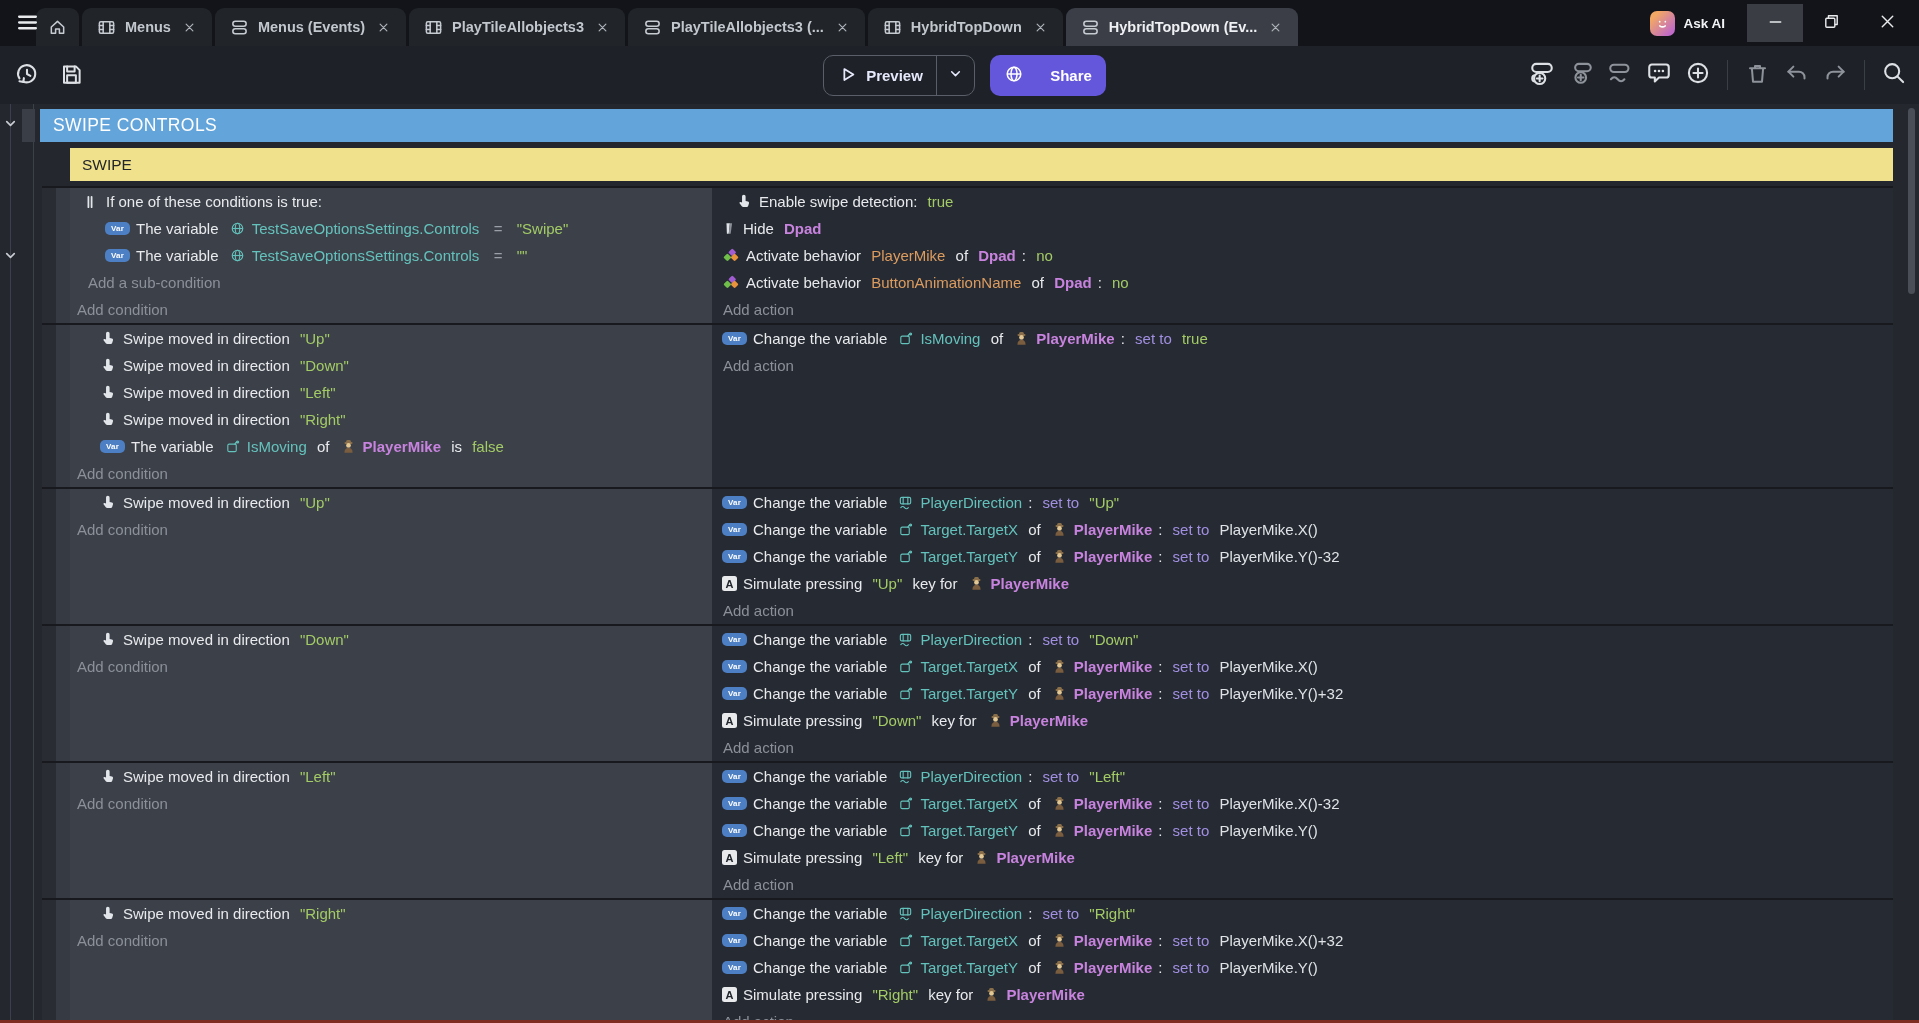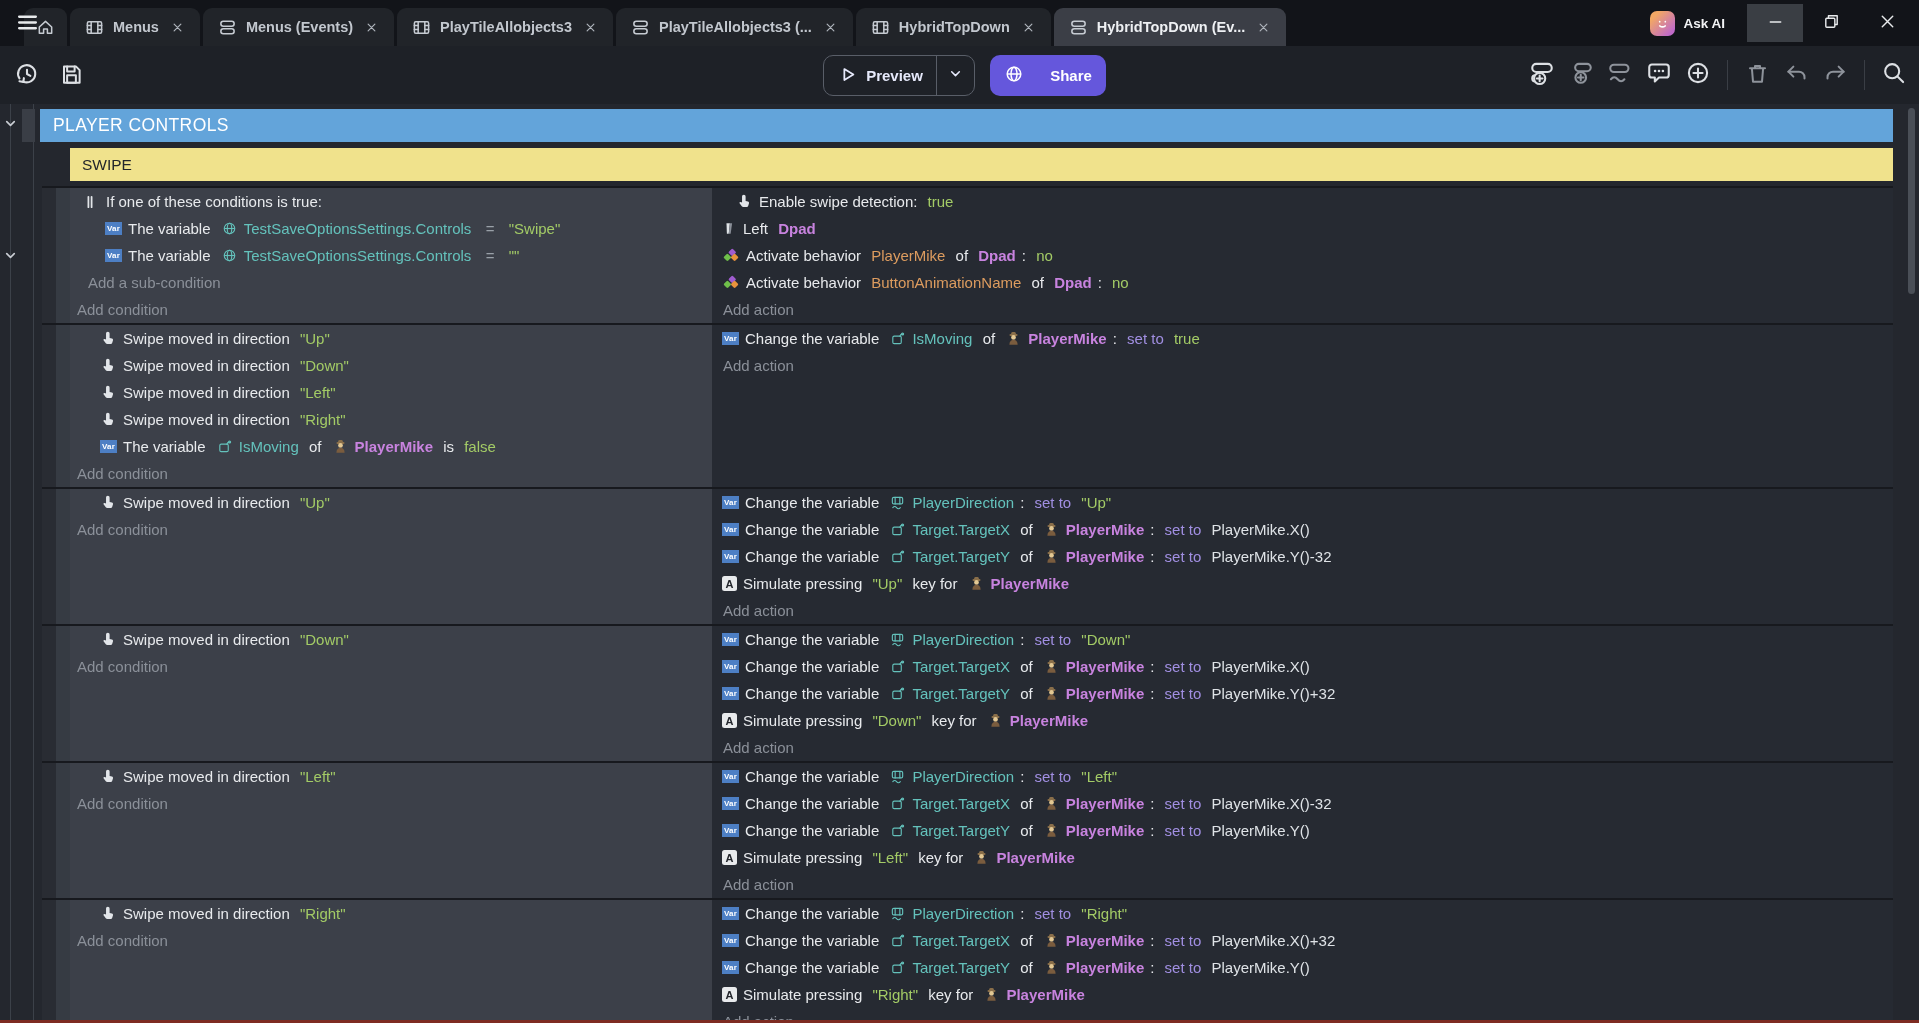--- a/index.html
+++ b/index.html
@@ -3,21 +3,21 @@
 <meta charset="utf-8">
 <style>
   *{box-sizing:border-box;margin:0;padding:0}
   html,body{background:#0e1013}
   .app{position:relative;width:1919px;height:1023px;overflow:hidden;
        font-family:"Liberation Sans",sans-serif;background:#24272E;color:#E8EAED;}
 
   
   .titlebar{position:absolute;left:0;top:0;width:100%;height:46px;background:#121419;display:flex;align-items:flex-end;}
   .hamburger{position:absolute;left:10px;top:11px;width:34px;height:26px;display:flex;align-items:center;justify-content:center;color:#E8EAEC;cursor:pointer}
-  .tabs{display:flex;margin-left:24px;height:38px}
+  .tabs{display:flex;margin-left:36px;height:38px}
   .tab{display:flex;align-items:center;gap:9px;padding:0 15px;height:38px;background:#212429;color:#C2C7CE;
        border-radius:9px 9px 0 0;margin-right:3px;font-size:14.5px;font-weight:bold;cursor:pointer;white-space:nowrap}
   .tab.active{background:#3B3E46;color:#EEF0F3}
   .tab .ticon{display:flex;color:#C6CBD2}
   .tab .tclose{display:flex;color:#AEB3BB;margin-left:2px}
   .tab.home{padding:0 12px}
   .tb-right{position:absolute;right:0;top:0;height:46px;display:flex;align-items:center}
   .askai{display:flex;align-items:center;gap:8px;margin-right:22px;cursor:pointer}
   .askai-face{width:25px;height:25px;border-radius:7px;background:linear-gradient(135deg,#F2A765 20%,#C06AC8 85%);display:flex;align-items:center;justify-content:center}
   .askai-label{font-size:13.5px;font-weight:bold;color:#F2F3F5}
@@ -50,21 +50,21 @@
           display:flex;align-items:center;padding-left:12px;font-size:15.5px;cursor:pointer}
   .blocks{position:absolute;left:42px;top:82px;width:1851px}
   .block{display:flex;border-top:2px solid #17191E}
   .rail{width:28px;background:linear-gradient(90deg,#292C33 0 14px,#363B43 14px 28px)}
   .conds{width:642px;background:#3C4049;padding-top:0}
   .acts{flex:1;background:#262A32}
   .line{height:27px;display:flex;align-items:center;gap:6px;font-size:15px;cursor:pointer}
   .line span{white-space:pre}
   .row-ico{display:flex;align-items:center;justify-content:center;color:#E2E5E9;flex:none}
   .inl-ico{display:flex;align-items:center;flex:none;margin:0 1px}
-  .badge-var{flex:none;width:17px;height:13px;border-radius:0;background:#4D7FC4;color:#fff;font-size:8px;font-weight:bold;
+  .badge-var{flex:none;width:25px;height:13px;border-radius:5px;background:#4D7FC4;color:#fff;font-size:8px;font-weight:bold;
              display:flex;align-items:center;justify-content:center;letter-spacing:.2px}
   .badge-key{flex:none;width:15px;height:15px;border-radius:2.5px;background:#E8EAEC;color:#22252B;font-size:11px;font-weight:bold;
              display:flex;align-items:center;justify-content:center}
   .sg-t{color:#E8EAED}.sg-d{color:#99A0A8}.sg-s{color:#A3CB66}.sg-o{color:#C883DF;font-weight:bold}
   .sg-b{color:#DD9C5F}.sg-v{color:#64C2BC}.sg-op{color:#A18FE2}.sg-e{color:#DFE3E7}
   .add-link{color:#8B9099}
   .scroll-thumb{position:absolute;right:4px;top:4px;width:7px;height:186px;border-radius:4px;background:#4A4F57}
   .bottom-line{position:absolute;left:0;bottom:0;width:100%;height:3px;background:#7E2B22}
 </style>
 </head>
@@ -326,21 +326,21 @@
           <path d="M5 7.5 L10 12.5 L15 7.5"></path>
         </svg>
     </div>
     <div class="gut-chevron" style="left:3px;top:144px">
       <svg width="15" height="15" viewBox="0 0 20 20" fill="none" stroke="currentColor" stroke-width="2.2" stroke-linecap="round" stroke-linejoin="round">
           <path d="M5 7.5 L10 12.5 L15 7.5"></path>
         </svg>
     </div>
     <div class="group-handle"></div>
     <div class="groupbar">
-      <span>PLAYER CONTROLS</span>
+      <span>SWIPE CONTROLS</span>
     </div>
     <div class="subbar">
       <span>SWIPE</span>
     </div>
     <div class="blocks" id="blocks">
         <div class="block">
           <div class="rail"></div>
           <div class="conds">
             <div class="line" style="padding-left: 12px; gap: 8px;">
               <span class="row-ico"><svg width="16" height="16" viewBox="0 0 20 20" fill="none" stroke="currentColor" stroke-width="1.6" stroke-linecap="round" stroke-linejoin="round">
@@ -385,21 +385,21 @@
                   <path fill="#E2E5E9" d="M9.2 2.2c1.2 0 2.1 1 2.1 2.1v5l2.8 0.7c0.9 0.2 1.5 1.1 1.2 2l-0.9 3c-0.3 0.9-1.1 1.5-2 1.5h-3.8c-0.7 0-1.4-0.3-1.8-0.9l-2.6-3.5c-0.6-0.8 0.2-1.9 1.2-1.6l1.7 0.6V4.3c0-1.2 0.9-2.1 2.1-2.1z"></path>
                 </svg></span>
               <span class="sg-t">Enable swipe detection: </span>
               <span class="sg-s">true</span>
             </div>
             <div class="line" style="padding-left: 10px;">
               <span class="row-ico"><svg width="15" height="17" viewBox="0 0 20 20">
                   <path fill="#DFE3E7" d="M6 3 H10.5 L9 17 H6.5 Z"></path>
                   <path fill="#8A8F98" d="M10.5 3 H13.5 L11.5 17 H9 Z"></path>
                 </svg></span>
-              <span class="sg-t">Left </span>
+              <span class="sg-t">Hide </span>
               <span class="sg-o">Dpad</span>
             </div>
             <div class="line" style="padding-left: 10px;">
               <span class="row-ico"><svg width="18" height="18" viewBox="0 0 20 20">
                   <rect x="8.2" y="2.8" width="6.4" height="6.4" rx="1.4" fill="#A05CD0" transform="rotate(45 11.4 6)"></rect>
                   <rect x="2.8" y="8.4" width="6.4" height="6.4" rx="1.4" fill="#6FBF4A" transform="rotate(45 6 11.6)"></rect>
                   <rect x="10.8" y="8.4" width="6.4" height="6.4" rx="1.4" fill="#E8933C" transform="rotate(45 14 11.6)"></rect>
                 </svg></span>
               <span class="sg-t">Activate behavior </span>
               <span class="sg-b">PlayerMike</span>

